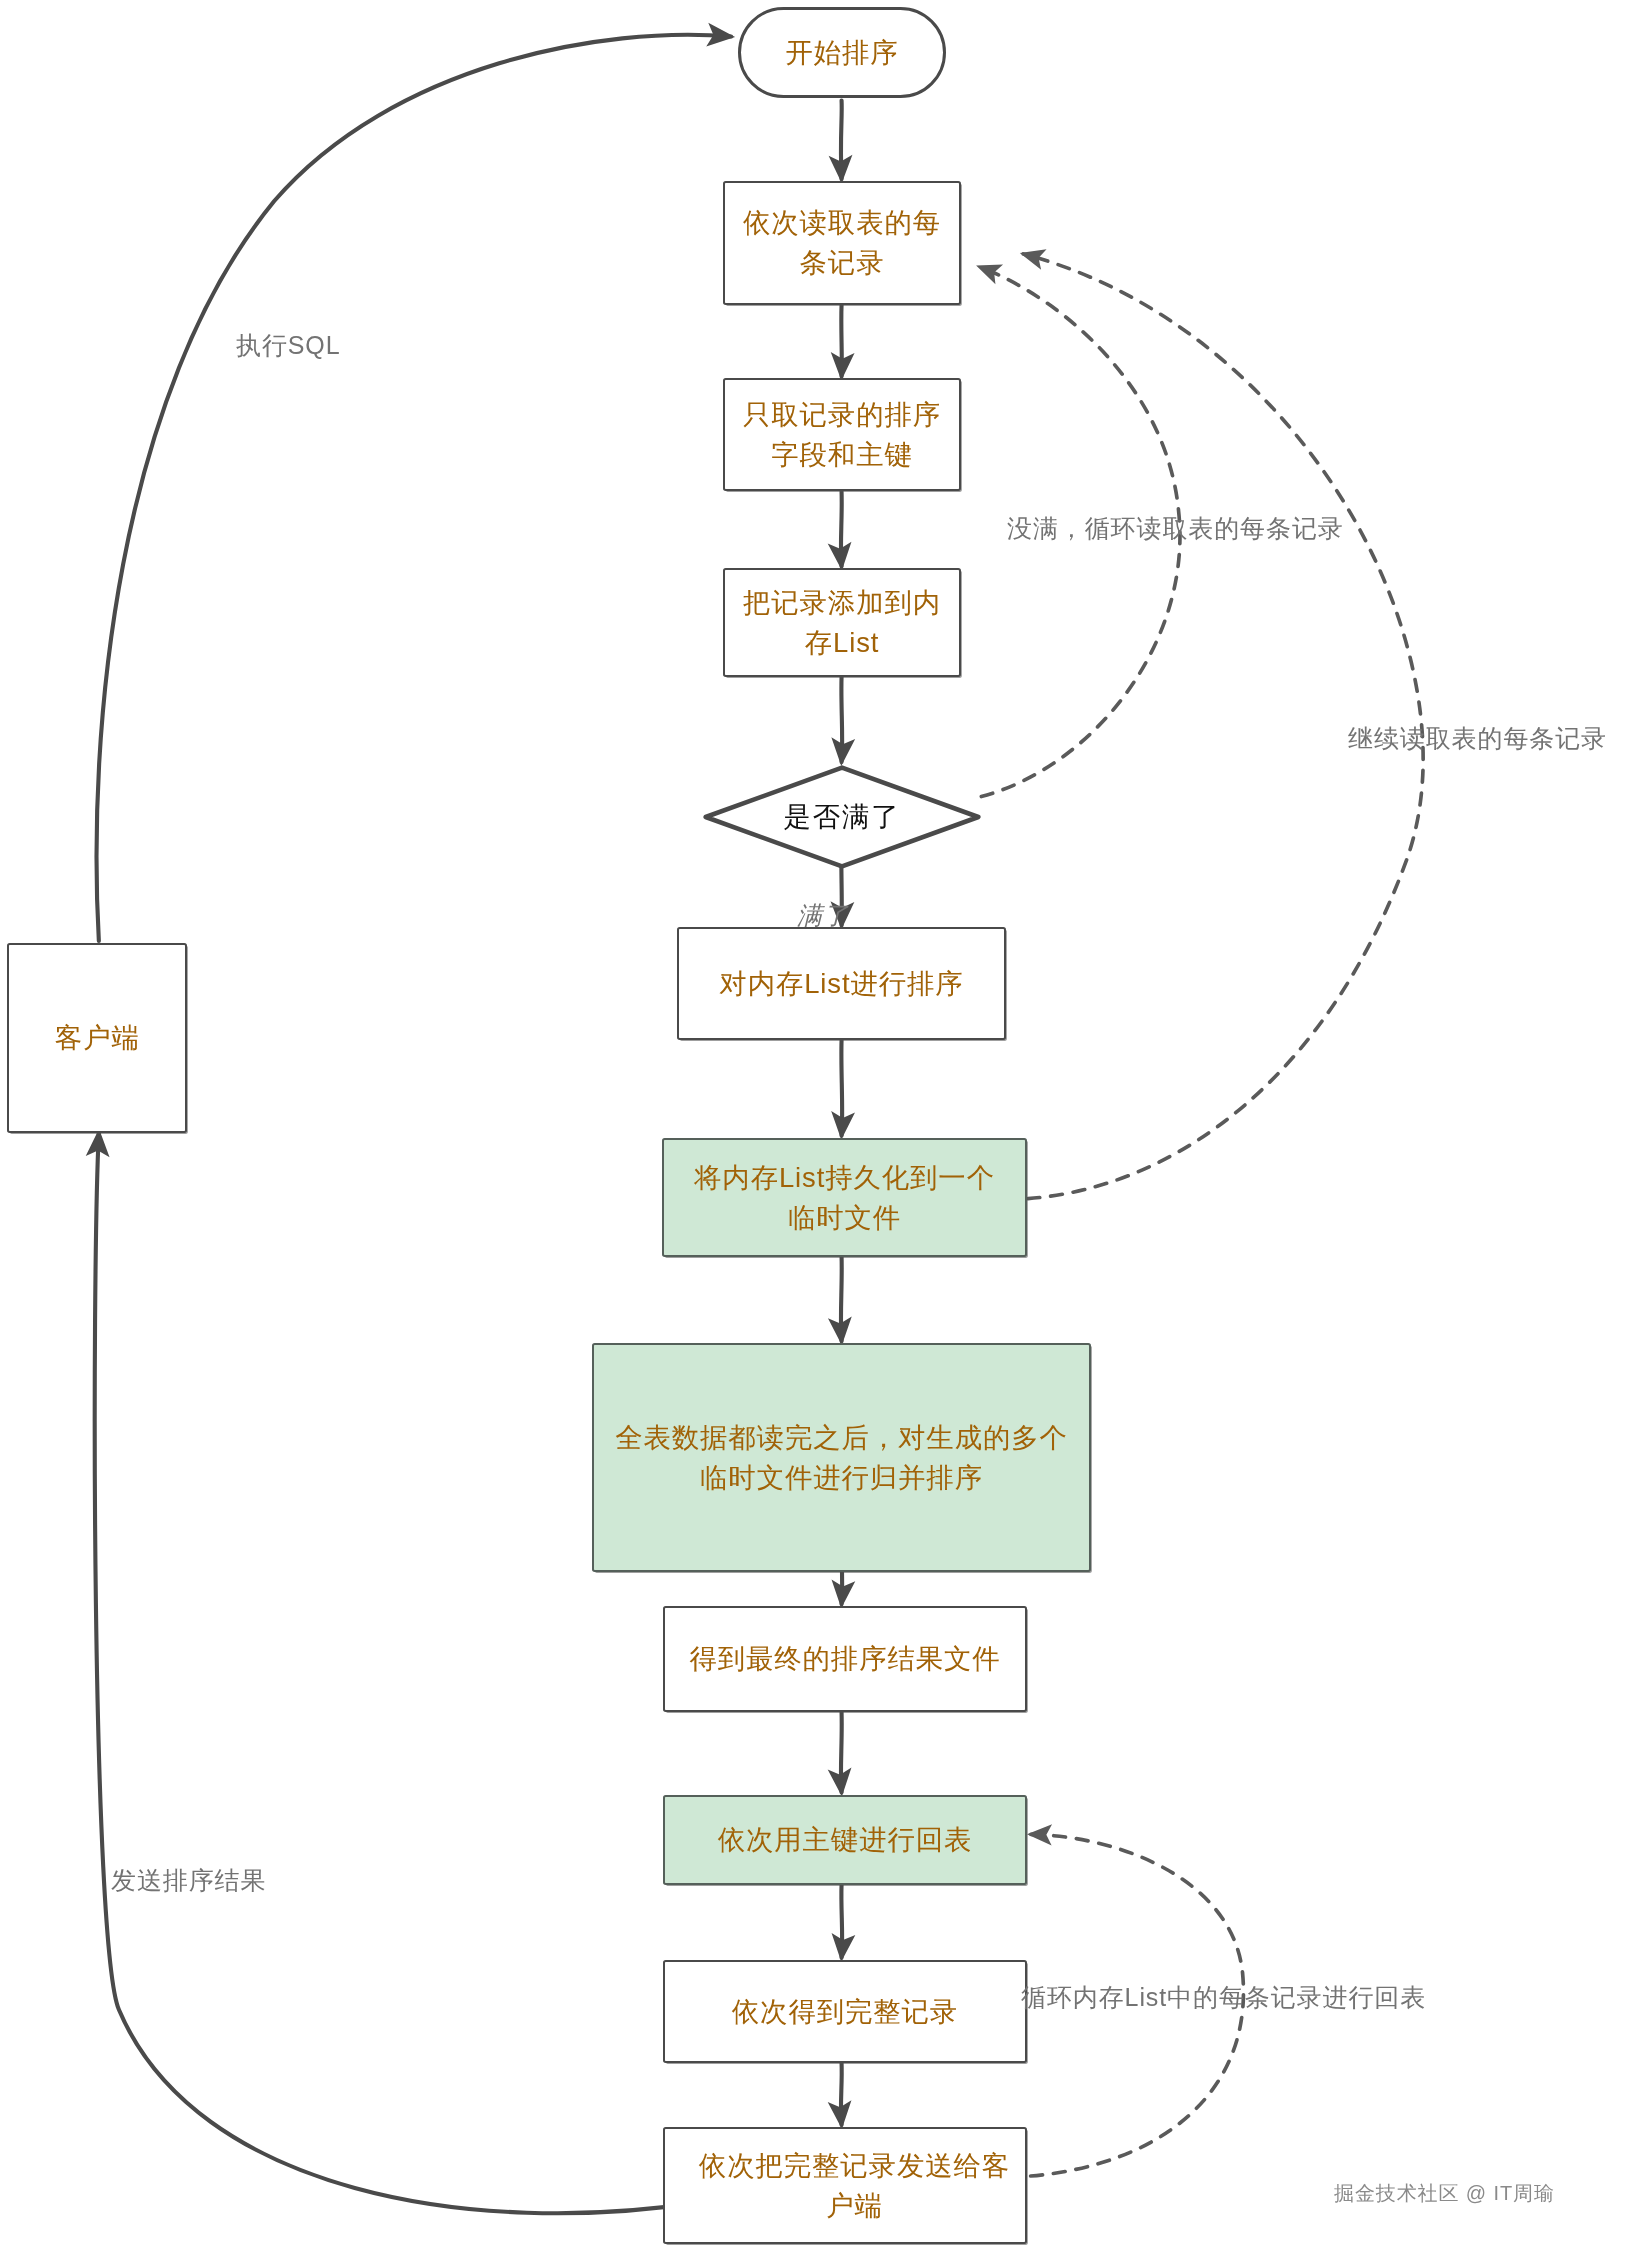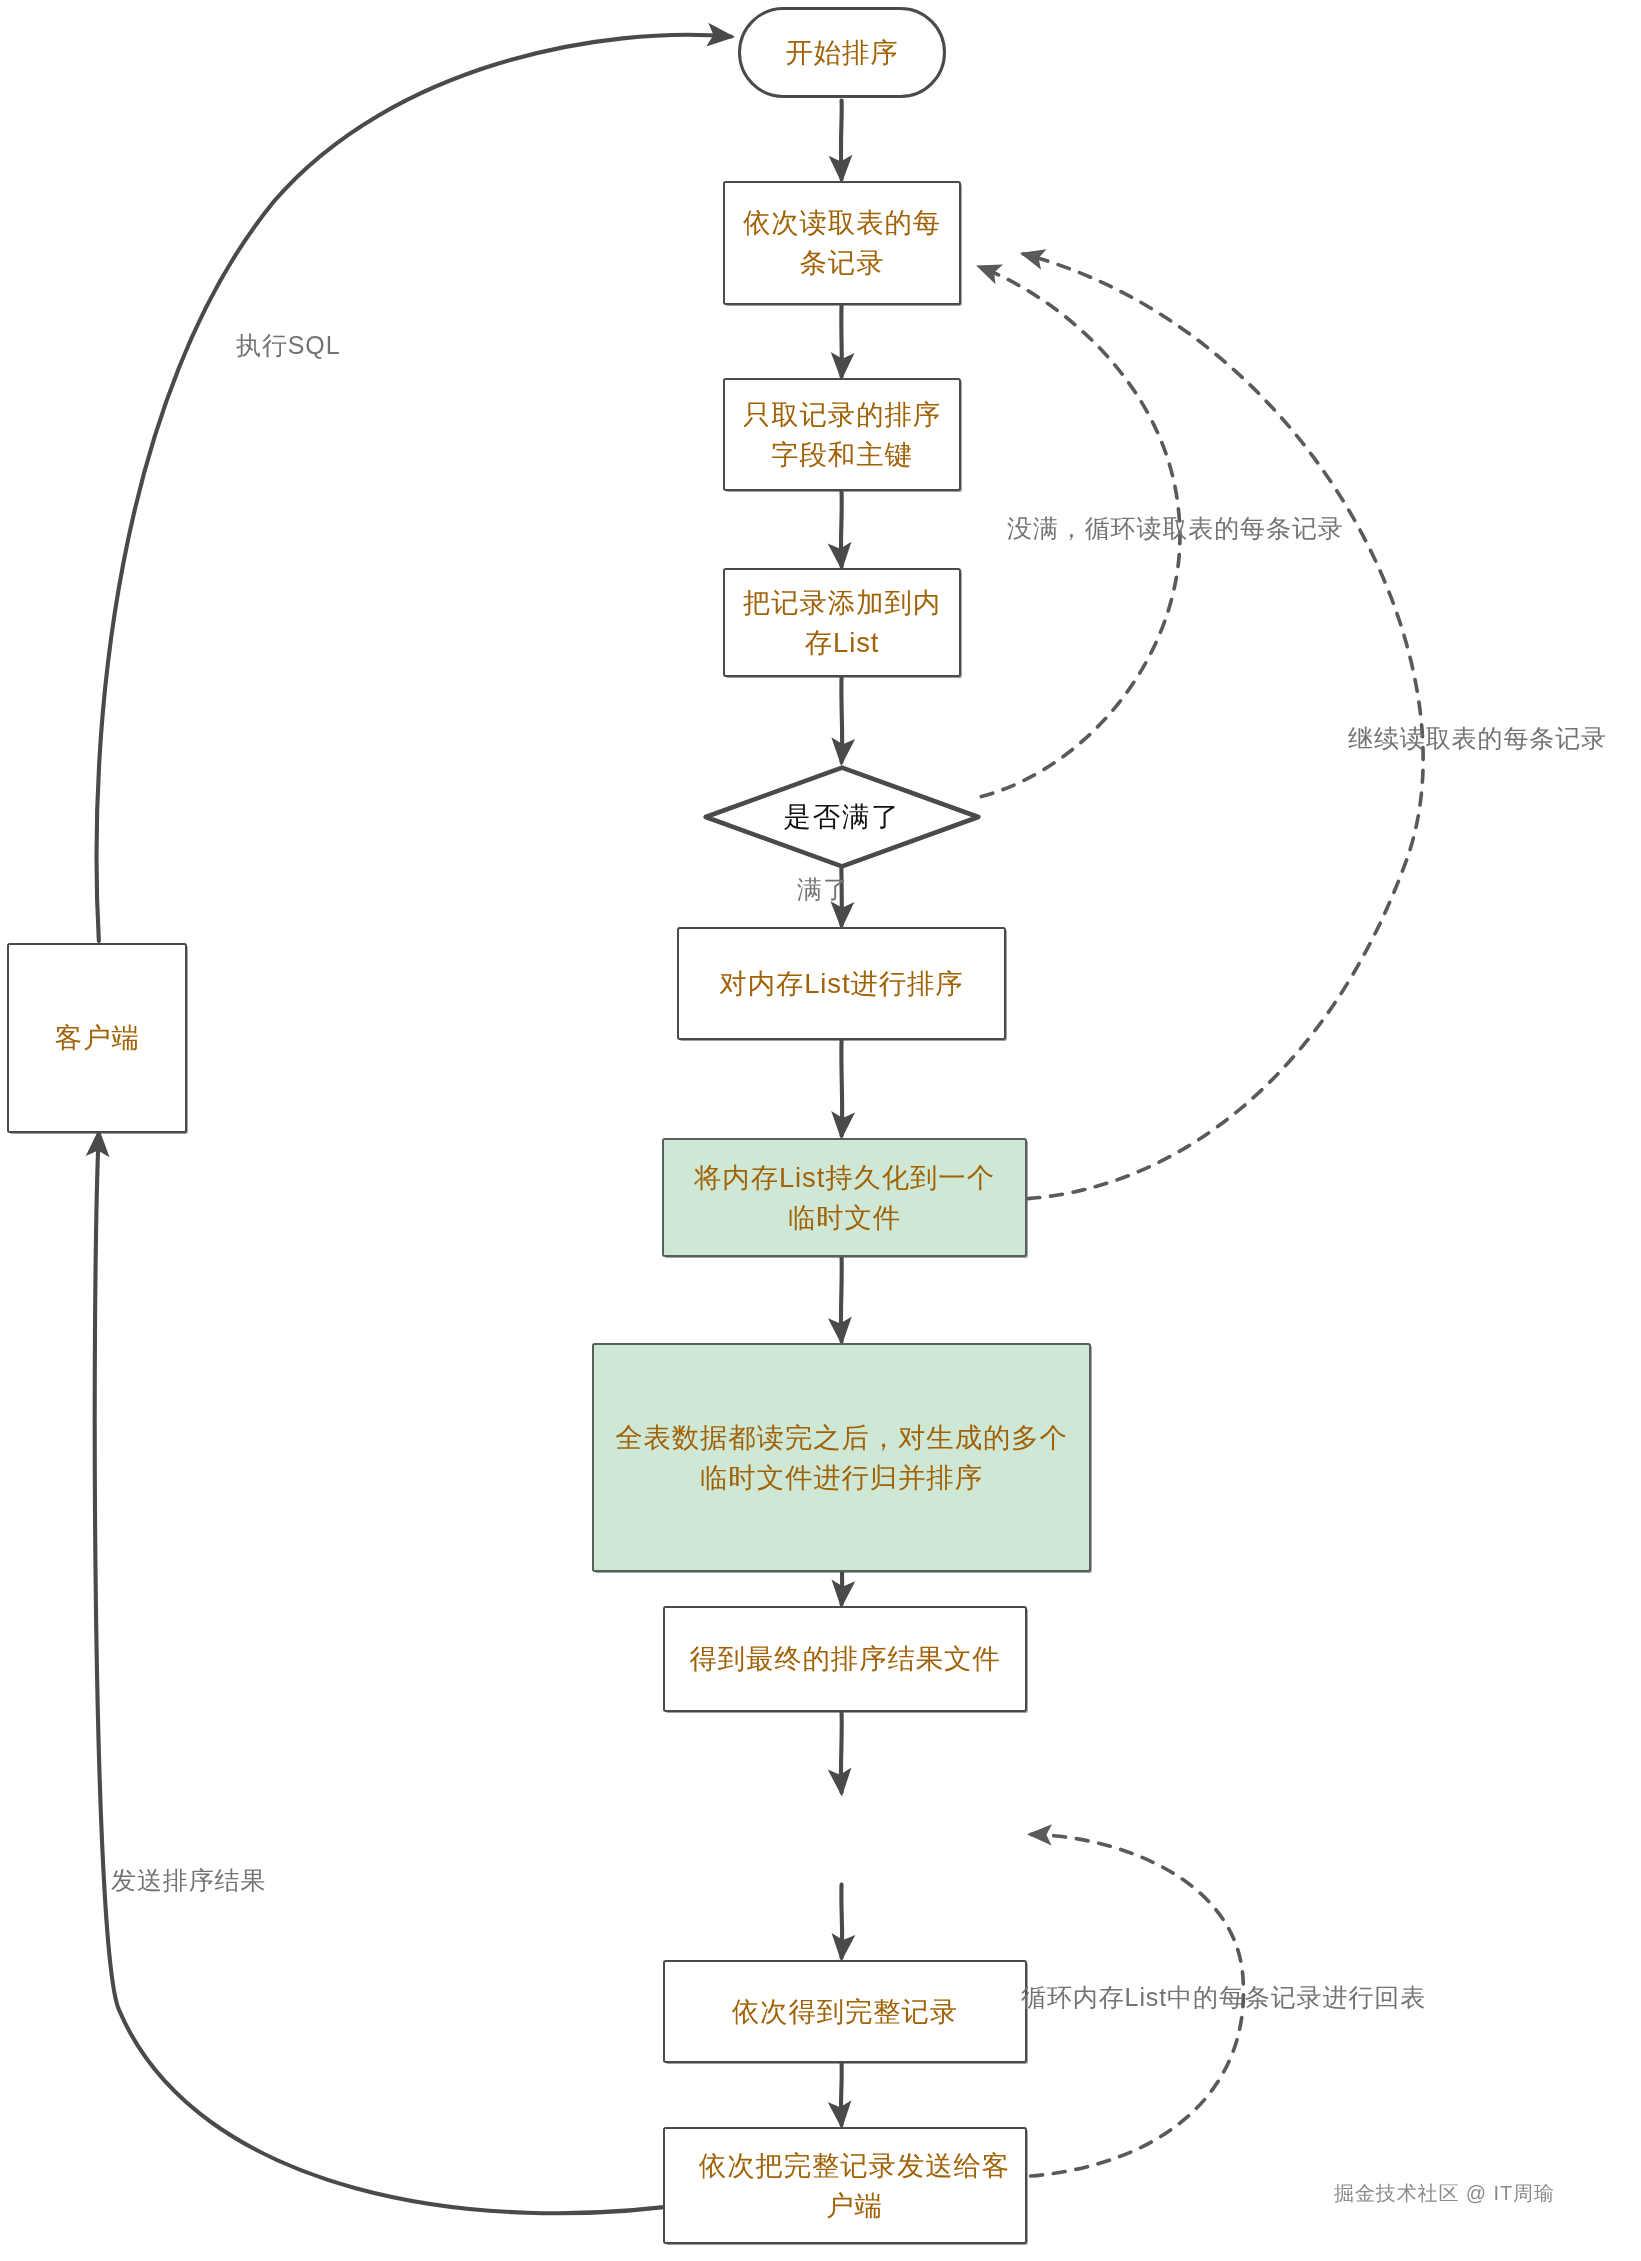--- a/index.html
+++ b/index.html
@@ -178,20 +178,23 @@
 
   <div class="node rect green" style="left:592px; top:1343px; width:499px; height:229px; white-space:pre-line;">
     <span>全表数据都读完之后，对生成的多个
 临时文件进行归并排序</span>
   </div>
 
   <div class="node rect" style="left:663px; top:1606px; width:364px; height:106px;">
     <span>得到最终的排序结果文件</span>
   </div>
 
+  <div class="node rect green" style="left:663px; top:1795px; width:364px; height:90px;">
+    <span>依次用主键进行回表</span>
+  </div>
 
   <div class="node rect" style="left:663px; top:1960px; width:364px; height:103px;">
     <span>依次得到完整记录</span>
   </div>
 
   <div class="node rect" style="left:663px; top:2127px; width:364px; height:117px; white-space:pre-line;padding-left:28px;">
     <span>依次把完整记录发送给客
 户端</span>
   </div>
 
@@ -204,21 +207,21 @@
   </div>
 
   <div class="edge-label" style="left:1007px; top:512px;">
     <span>没满，循环读取表的每条记录</span>
   </div>
 
   <div class="edge-label" style="left:1348px; top:722px;">
     <span>继续读取表的每条记录</span>
   </div>
 
-  <div class="edge-label" style="left:797px; top:873px;">
+  <div class="edge-label" style="left:797px; top:899px;font-style:italic;">
     <span>满了</span>
   </div>
 
   <div class="edge-label" style="left:1021px; top:1981px;">
     <span>循环内存List中的每条记录进行回表</span>
   </div>
 
   <div class="edge-label" style="left:111px; top:1864px;">
     <span>发送排序结果</span>
   </div>

